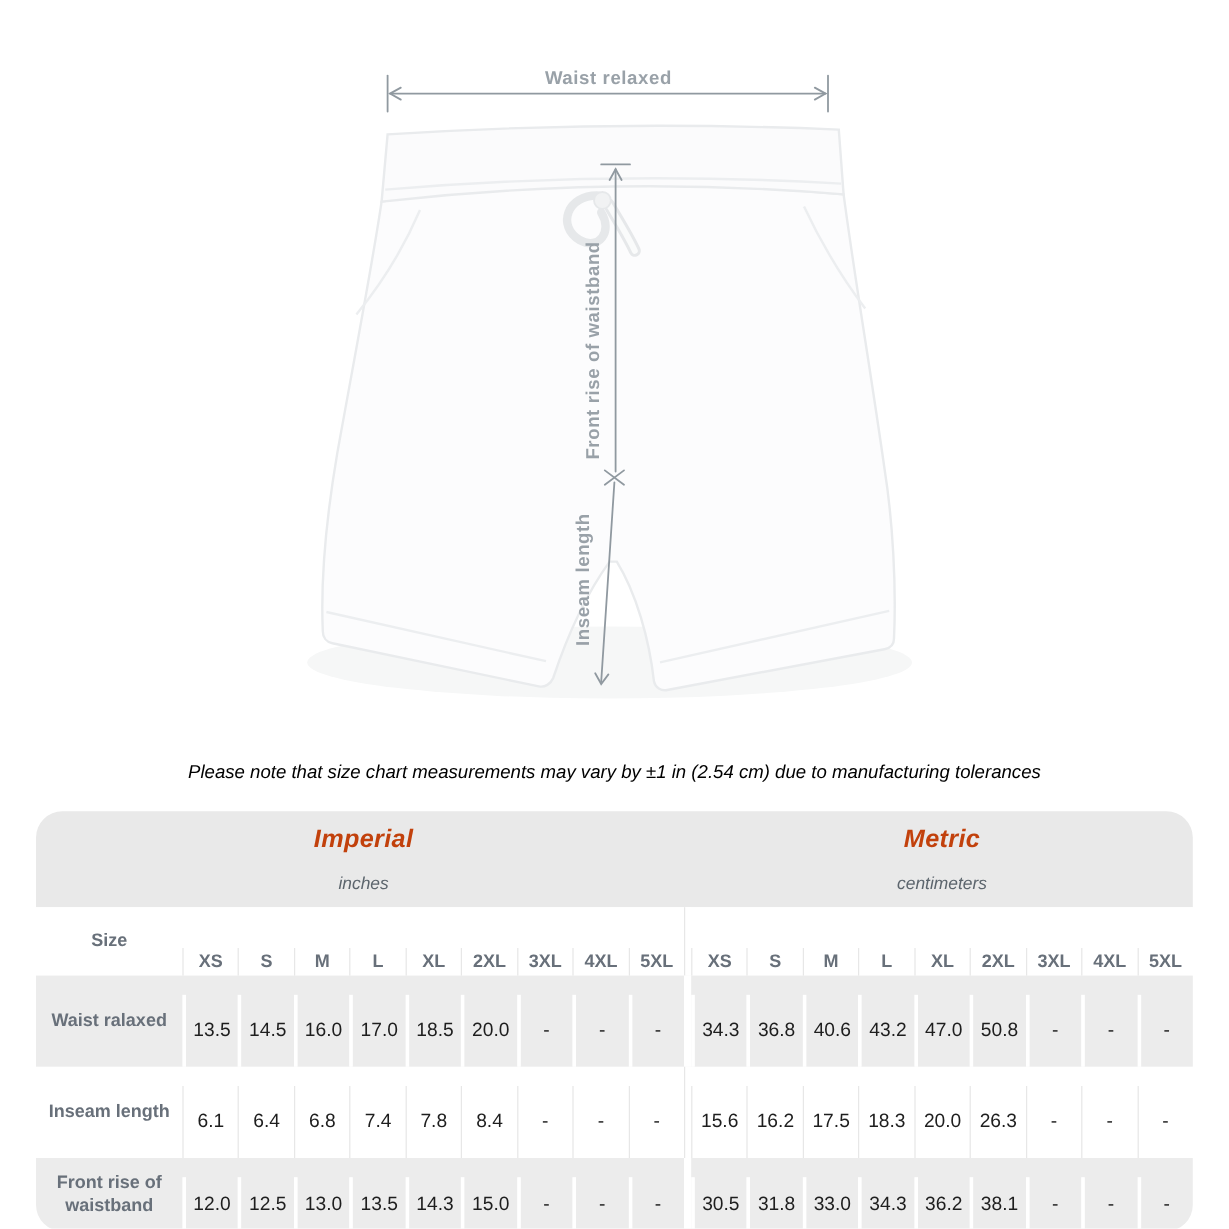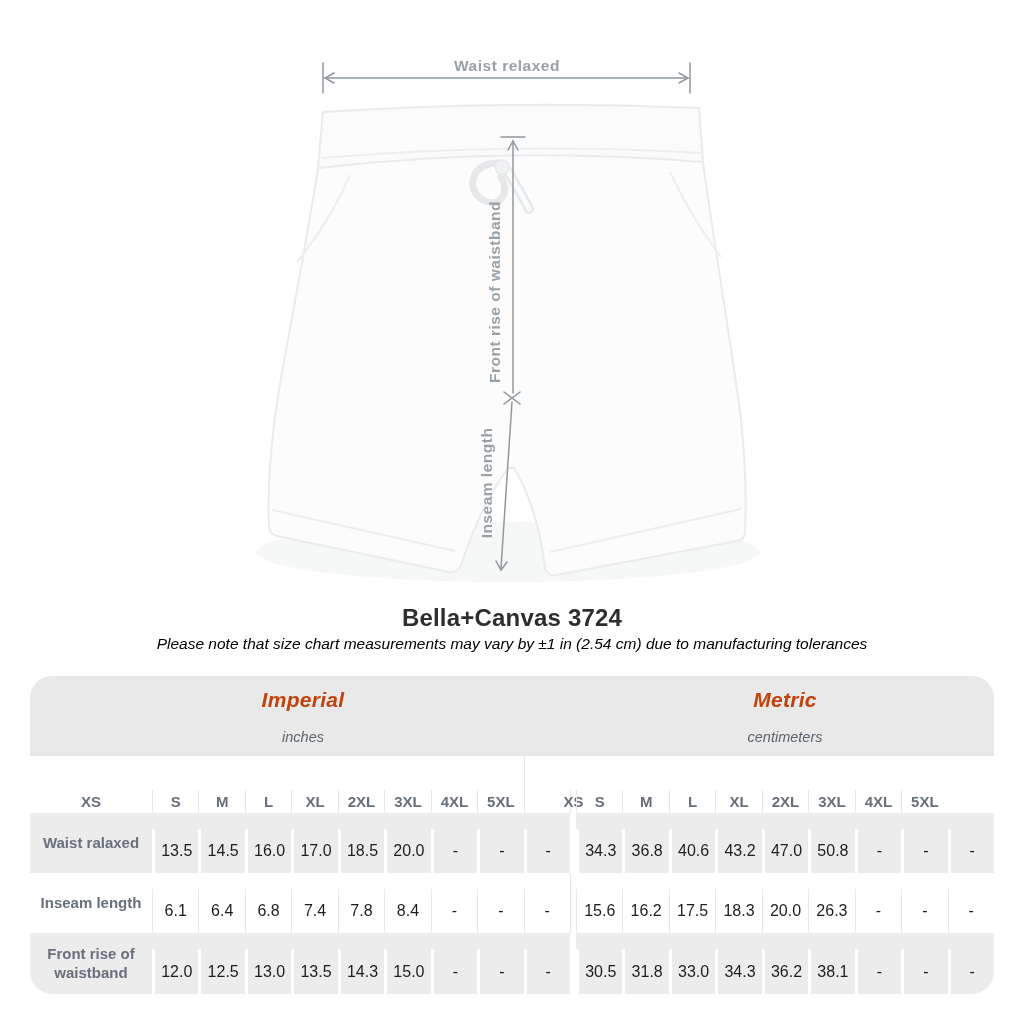--- a/index.html
+++ b/index.html
@@ -25,21 +25,21 @@
   .size-table { position:absolute; left:30px; top:676px; width:964px; }
   .band { display:flex; height:80px; background:#e9e9e9; border-radius:22px 22px 0 0; }
   .band-half { display:flex; flex-direction:column; align-items:center; justify-content:center; gap:5px; }
   .band-half.imperial { flex:0 0 546px; }
   .band-half.metric { flex:1;text-align:right; }
   .band-title { font-size:21px; font-weight:bold; font-style:italic; color:#c2410c; letter-spacing:.3px; }
   .band-sub { font-size:14.5px; font-style:italic; color:#5c656d;margin-top:12px; }
 
   .grid-row { display:grid; grid-template-columns:122px repeat(9,1fr) 6px repeat(9,1fr); align-items:stretch; }
   .size-row { height:57px; background:#fff; }
-  .trow { height:60px; }
+  .trow { height:76px; }
   .trow.gray { background:#ececec; }
   .trow.white { background:#fff; }
   .trow.last { height:61px; border-radius:0 0 22px 22px; overflow:hidden; }
 
   .cell { display:flex; align-items:center; justify-content:center; text-align:center; }
   .cell.head { font-weight:bold; font-size:15px; color:#68707a;margin-top:34px; }
   .cell.val { font-size:16px; color:#1e1e1e;margin-top:16px; }
   .cell.rowlabel { font-weight:bold; font-size:15px; color:#68707a; line-height:1.25; padding:0 8px; }
 
   .size-row .cell { border-left:1px solid #e7e7e7; }
@@ -105,36 +105,36 @@
         <path d="M512,402 L501,568"></path>
         <path d="M496,561 L501,570 L507,562"></path>
       </g>
     </g>
   </svg>
 
   <div class="ann-label waist-label">Waist relaxed</div>
   <div class="ann-label front-rise-label">Front rise of waistband</div>
   <div class="ann-label inseam-label">Inseam length</div>
 
-  <div class="page-title">Bella+Canvas 3724</div>
   <div class="disclaimer">Please note that size chart measurements may vary by ±1 in (2.54 cm) due to manufacturing tolerances</div>
 
   <div class="size-table">
     <div class="band">
       <div class="band-half imperial">
         <div class="band-title">Imperial</div>
         <div class="band-sub">inches</div>
       </div>
       <div class="band-half metric">
         <div class="band-title">Metric</div>
         <div class="band-sub">centimeters</div>
       </div>
     </div>
 
     <div class="grid-row size-row" id="size-header-row">
+      <div class="cell rowlabel">Size</div>
 
     <div class="cell head">XS</div>
         <div class="cell head">S</div>
         <div class="cell head">M</div>
         <div class="cell head">L</div>
         <div class="cell head">XL</div>
         <div class="cell head">2XL</div>
         <div class="cell head">3XL</div>
         <div class="cell head">4XL</div>
         <div class="cell head">5XL</div>

